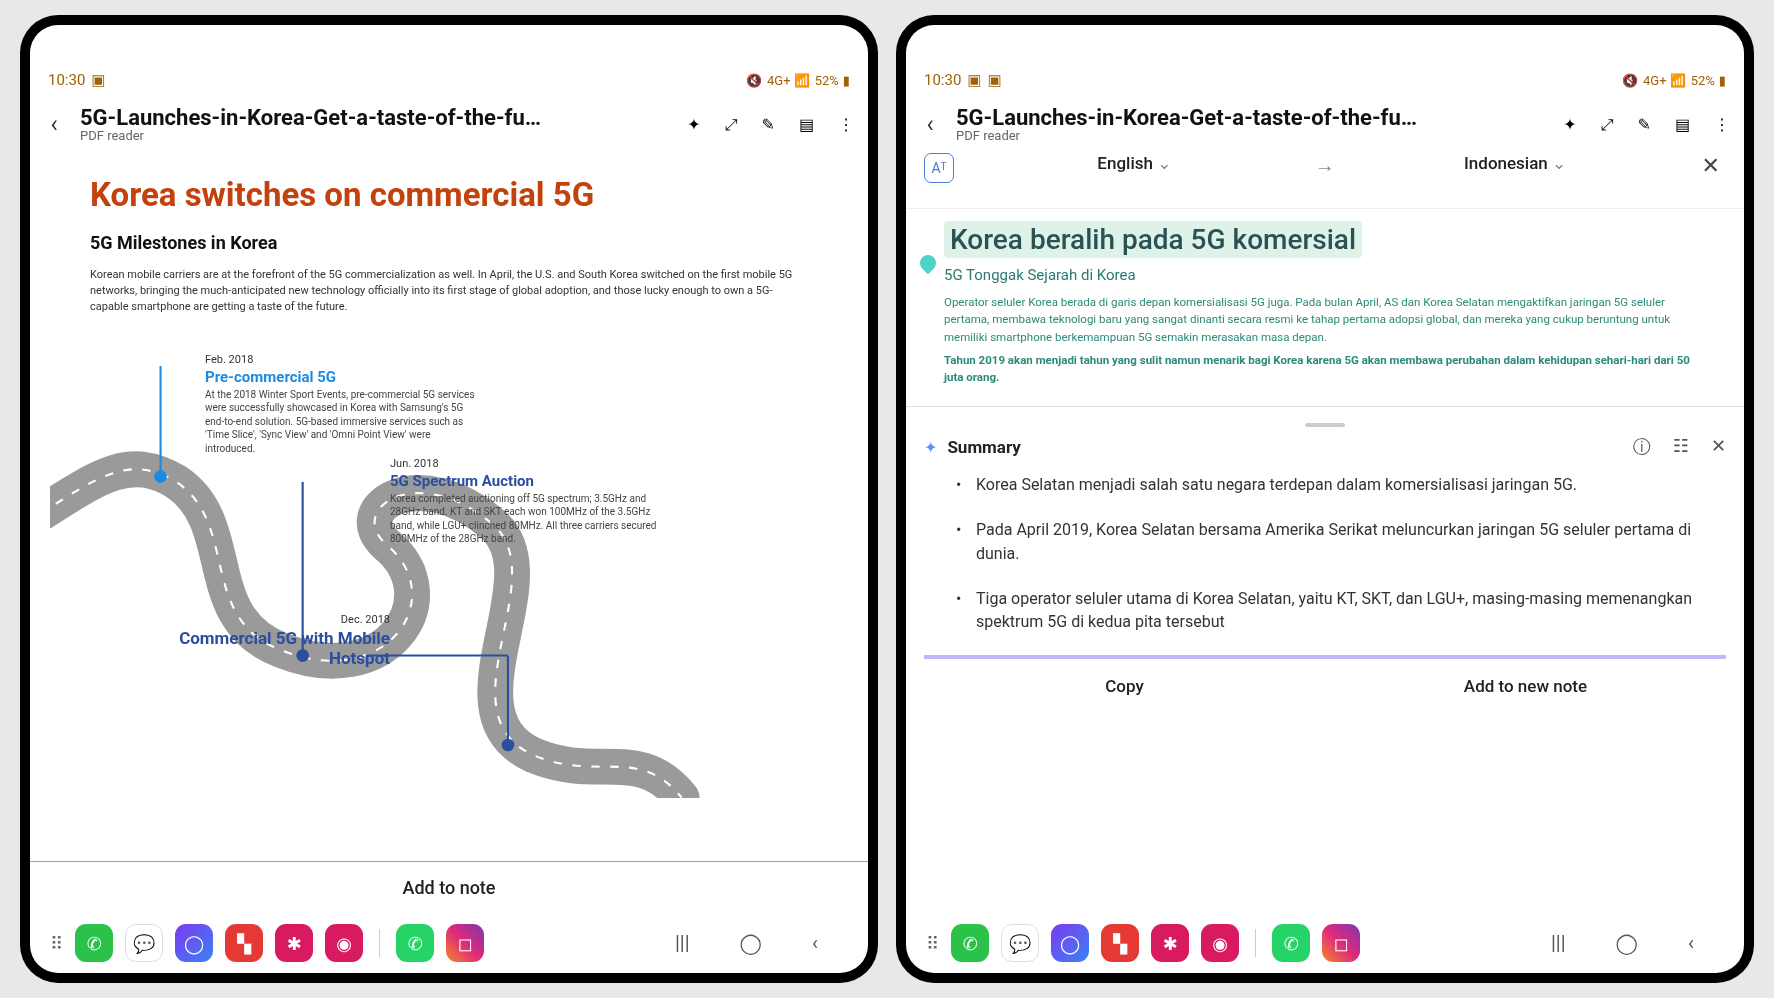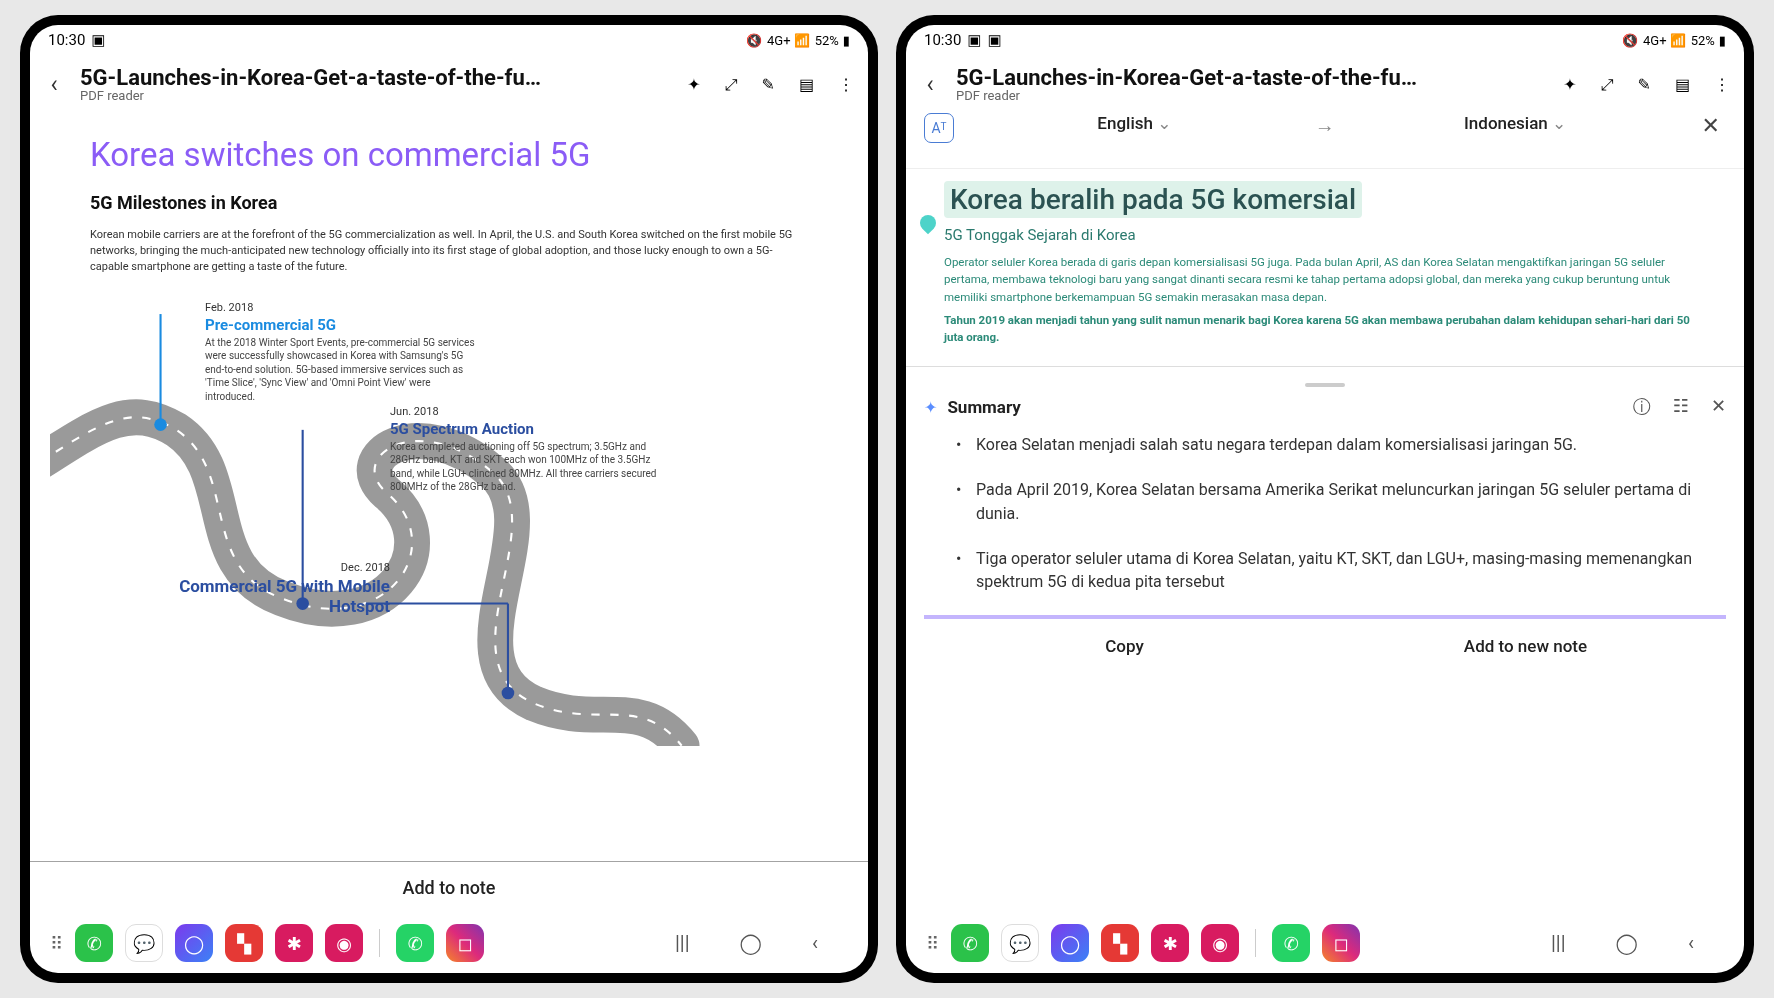--- a/index.html
+++ b/index.html
@@ -29,21 +29,22 @@
     display: flex;
     flex-direction: column;
   }
   .statusbar {
     height: 30px;
     display: flex;
     justify-content: space-between;
     align-items: center;
     padding: 0 18px;
     font-size: 15px;
-    color: #000000;
+    color: #a16207;
+    margin-top: 40px;
   }
   .status-left { display:flex; align-items:center; gap:6px; }
   .status-right { display:flex; align-items:center; gap:4px; font-size:13px; }
   .appbar {
     height: 58px;
     display: flex;
     align-items: center;
     padding: 0 14px 0 8px;
     gap: 10px;
   }
@@ -55,25 +56,25 @@
   .content {
     flex:1;
     overflow:hidden;
     position:relative;
   }
   .pdf-page {
     padding: 10px 60px;
     font-size: 12px;
     color:#333;
   }
-  .pdf-h1 { font-size: 33px; font-weight:400; color:#8b5cf6; margin: 12px 0 18px 0; }
+  .pdf-h1 { font-size: 33px; font-weight:700; color:#c2410c; margin: 12px 0 18px 0; }
   .pdf-h2 { font-size: 18px; font-weight:700; color:#111; margin-bottom:14px; }
   .pdf-p { font-size:11px; line-height:1.45; color:#333; margin-bottom:8px; }
   .pdf-bold { font-weight:700; }
-  .timeline { position:relative; height:430px; margin-top:18px; }
+  .timeline { position:relative; height:430px; margin-top:30px; }
   .road {
     position:absolute; left:-40px; right:0; top:0; bottom:0;
   }
   .event { position:absolute; font-size:11px; }
   .event .date { color:#333; }
   .event .name { color:#1a8be0; font-weight:700; font-size:15px; margin:2px 0; }
   .event .name.blue { color:#2b4ea0; }
   .event .desc { font-size:10px; color:#444; line-height:1.35; }
   .footerbar {
     height: 52px;

